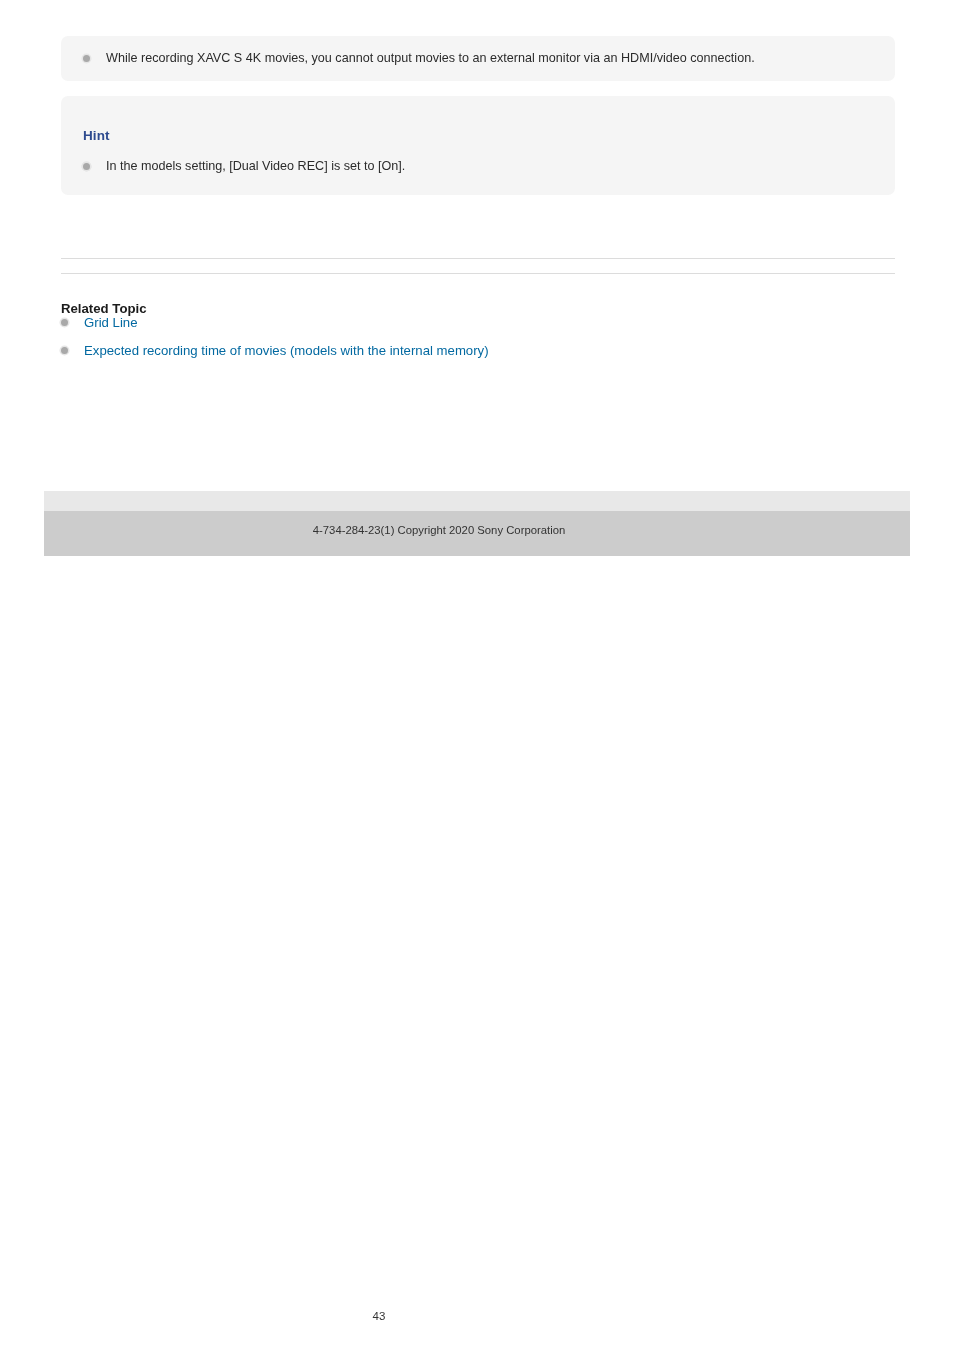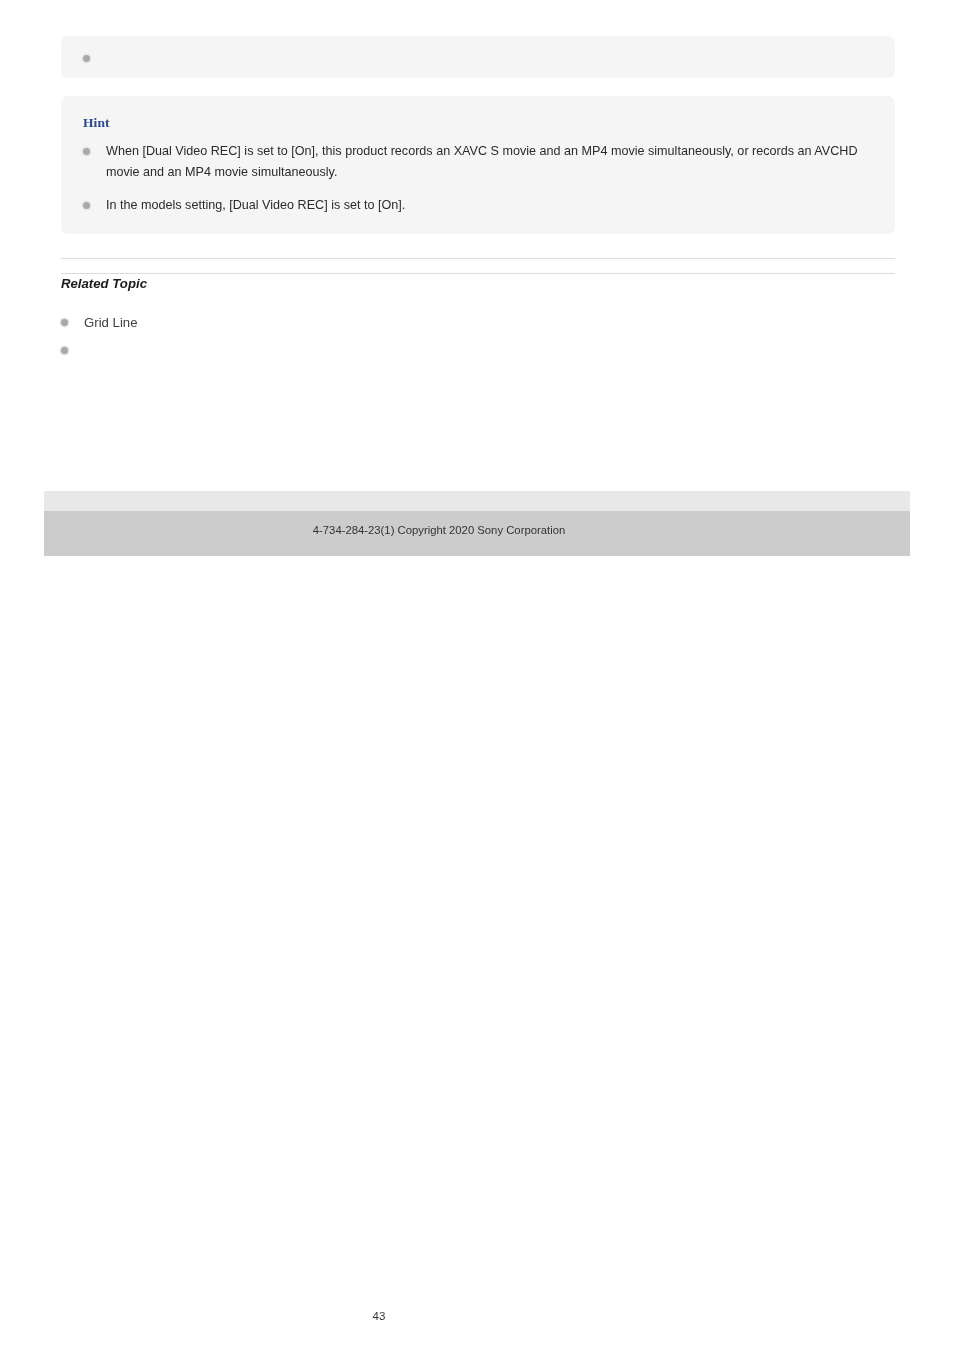--- a/index.html
+++ b/index.html
@@ -40,23 +40,22 @@
   }
   .note-box.hint {
     top: 96px;
     padding: 14px 22px 18px 22px;
   }
 
   .hint-title {
     color: #2e4b8f;
     font-size: 13.5px;
     font-weight: bold;
-    margin: 5px 0 10px 0;
+    margin: 18px 0 10px 0;
     letter-spacing: 0.1px;
-    font-family: Liberation Serif, serif;
   }
 
   ul.bullets {
     list-style: none;
     margin: 0;
     padding: 0;
   }
   ul.bullets li {
     position: relative;
     padding-left: 23px;
@@ -87,25 +86,24 @@
     height: 1px;
     background: #dcdcdc;
   }
   .rule.r1 { top: 258px; }
   .rule.r2 { top: 273px; }
 
   
   .related-heading {
     position: absolute;
     left: 61px;
-    top: 276px;
+    top: 301px;
     font-size: 13.2px;
     font-weight: bold;
     color: #1c1c1c;
-    font-style: italic;
   }
 
   .related-list {
     position: absolute;
     left: 61px;
     top: 313px;
     width: 834px;
     list-style: none;
     margin: 0;
     padding: 0;
@@ -114,21 +112,21 @@
     position: relative;
     padding-left: 23px;
     height: 27.5px;
     line-height: 20px;
     font-size: 13.2px;
   }
   .related-list li .bullet-dot {
     top: 6px;
   }
   .related-list a {
-    color: #404040;
+    color: #0369a1;
     text-decoration: none;
     font-size: 13.2px;
     text-align: center;
   }
 
   
   .footer-band-light {
     position: absolute;
     left: 44px;
     top: 491px;
@@ -167,50 +165,51 @@
 </style>
 </head>
 <body>
 
 <div class="page">
 
   <div class="note-box notice">
     <ul class="bullets">
       <li>
         <span class="bullet-dot"></span>
+        <span>While recording XAVC S 4K movies, you cannot output movies to an external monitor via an HDMI/video connection.</span>
       </li>
     </ul>
   </div>
 
   <div class="note-box hint">
     <div class="hint-title">Hint</div>
     <ul class="bullets">
       <li>
         <span class="bullet-dot"></span>
-        <span>When [Dual Video REC] is set to [On], this product records an XAVC S movie and an MP4 movie simultaneously, or records an AVCHD movie and an MP4 movie simultaneously.</span>
       </li>
       <li>
         <span class="bullet-dot"></span>
         <span>In the models setting, [Dual Video REC] is set to [On].</span>
       </li>
     </ul>
   </div>
 
   <div class="rule r1"></div>
   <div class="rule r2"></div>
 
   <div class="related-heading">Related Topic</div>
 
   <ul class="related-list">
     <li>
       <span class="bullet-dot"></span>
       <a href="#">Grid Line</a>
     </li>
     <li>
       <span class="bullet-dot"></span>
+      <a href="#">Expected recording time of movies (models with the internal memory)</a>
     </li>
   </ul>
 
   <div class="footer-band-light"></div>
   <div class="footer-band-dark"></div>
   <div class="footer-copy">4-734-284-23(1) Copyright 2020 Sony Corporation</div>
 
   <div class="page-number">43</div>
 
 </div>

